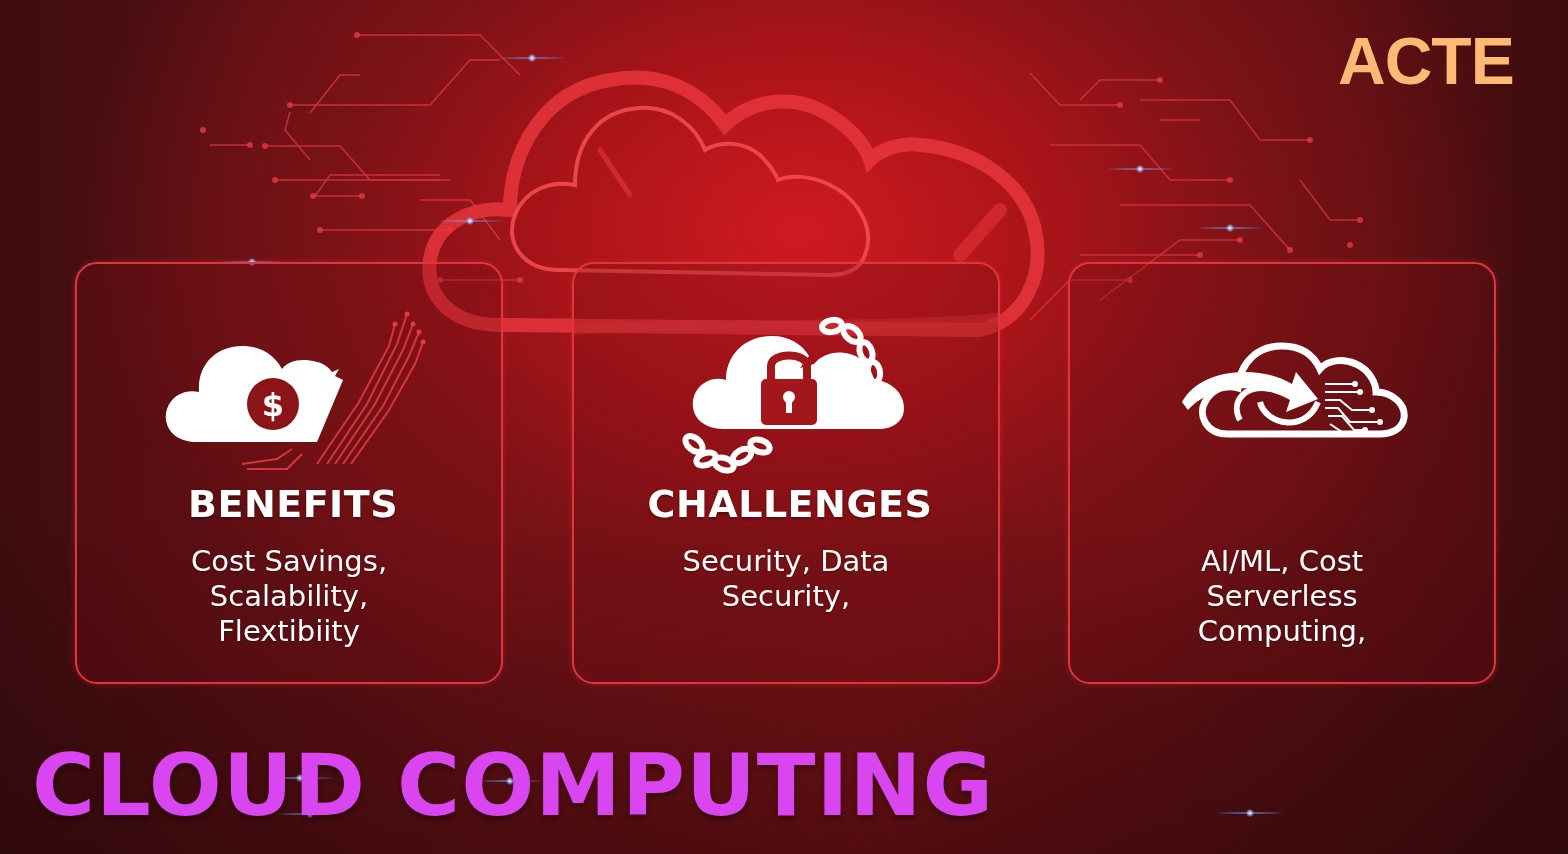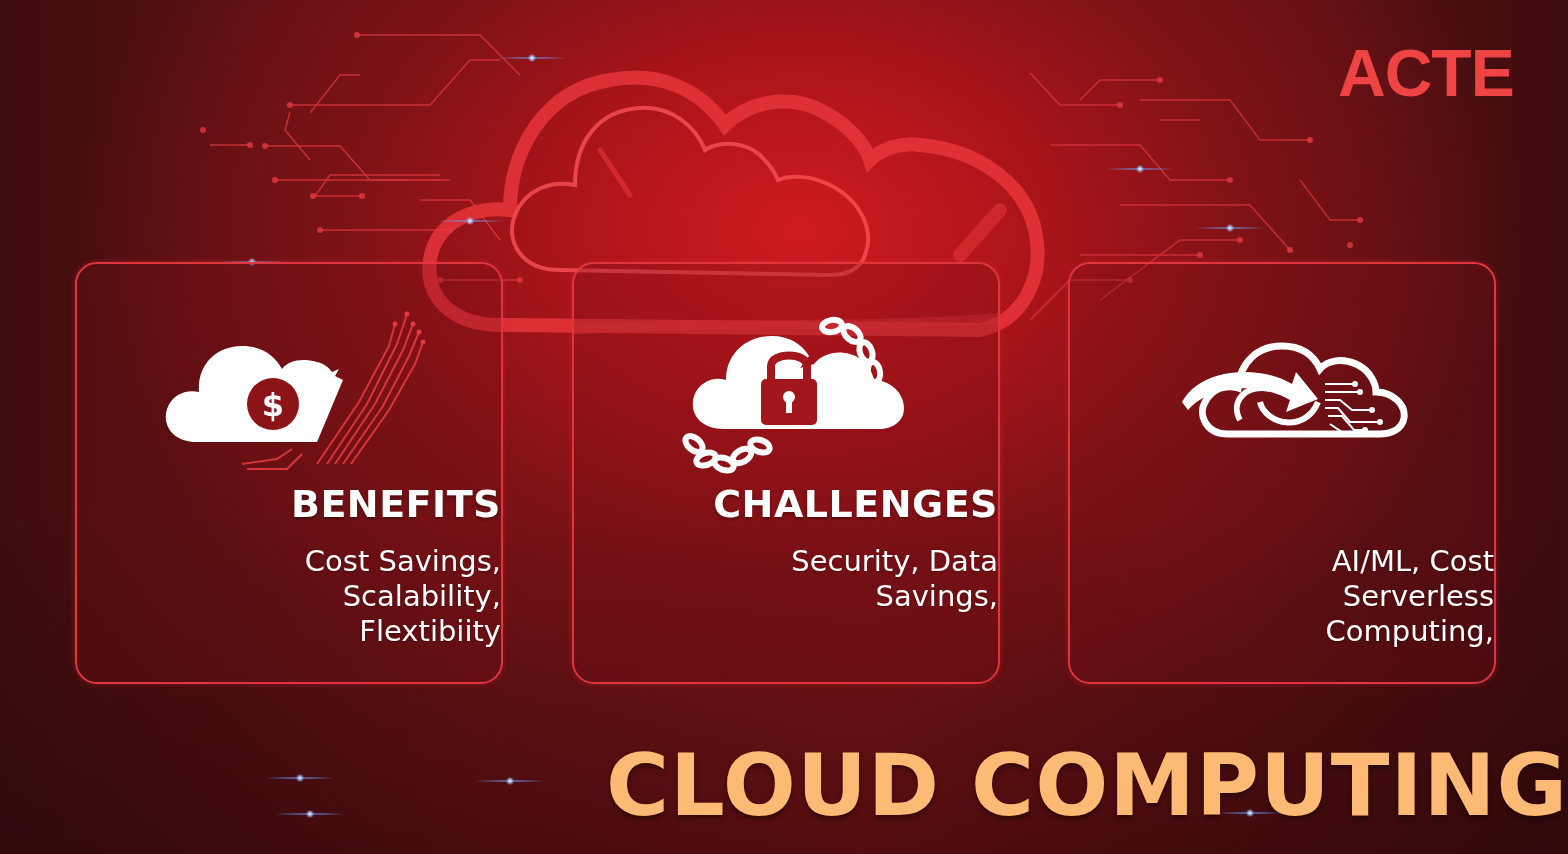--- a/index.html
+++ b/index.html
@@ -13,57 +13,58 @@
     background-color: #5a0f13;
   }
   .vignette {
     position: absolute; inset: 0;
     background: linear-gradient(180deg, rgba(0,0,0,0) 0%, rgba(0,0,0,0) 60%, rgba(30,4,6,0.45) 100%);
     pointer-events: none;
   }
   svg.bg { position: absolute; left: 0; top: 0; }
 
   .logo {
-    position: absolute; left: 1338px; top: 40px;
+    position: absolute; left: 1338px; top: 28px;
     font-family: "Liberation Sans", sans-serif;
     font-weight: 700; font-size: 66px; letter-spacing: -1px;
-    color: #ef4444; line-height: 66px;
+    color: #fdba74; line-height: 66px;
   }
 
   .card {
     position: absolute; top: 262px; width: 428px; height: 422px;
     border: 2px solid #e0353d; border-radius: 22px;
     background: rgba(120,14,20,0.28);
     box-shadow: 0 0 6px rgba(230,50,60,0.35);
   }
   .card.c1 { left: 75px; }
   .card.c2 { left: 572px; }
   .card.c3 { left: 1068px; }
   .card .icon { position: absolute; left: 0; top: 20px; width: 428px; height: 210px; }
   .card h2 {
     position: absolute; left: 8px; right: 0; top: 218px;
-    text-align: right; color: #ffffff;
+    text-align: center; color: #ffffff;
     font-family: "DejaVu Sans", sans-serif; font-weight: 700;
     font-size: 38px; letter-spacing: 0.5px;
     text-shadow: 0 2px 3px rgba(0,0,0,0.35);
   }
   .card .desc {
     position: absolute; left: 0; right: 0; top: 280px;
-    text-align: right; color: #ffffff;
+    text-align: center; color: #ffffff;
     font-family: "DejaVu Sans", sans-serif; font-size: 29px; line-height: 35px;
     text-shadow: 0 1px 2px rgba(0,0,0,0.3);
   }
   .card .desc span { display: block; }
 
   .main-title {
     position: absolute; left: 0; right: 0; top: 735px;
-    text-align: right; color: #fdba74;
+    text-align: left; color: #d946ef;
     font-family: "DejaVu Sans", sans-serif; font-weight: 700;
     font-size: 86px; letter-spacing: 1px;
     text-shadow: 0 3px 5px rgba(0,0,0,0.4);
+    padding-left: 32px;
   }
   .flare {
     position: absolute; width: 80px; height: 2px;
     background: radial-gradient(ellipse at center, rgba(190,220,255,1) 0%, rgba(110,160,255,0.6) 30%, rgba(80,120,255,0) 70%);
   }
   .flare::after {
     content: ""; position: absolute; left: 36px; top: -3px; width: 8px; height: 8px; border-radius: 50%;
     background: radial-gradient(circle, #ffffff 0%, rgba(150,190,255,0.7) 40%, rgba(120,160,255,0) 75%);
   }
 </style>
@@ -192,21 +193,21 @@
       <ellipse cx="186" cy="162" rx="10" ry="6" transform="rotate(20 186 162)"></ellipse>
       <ellipse cx="258" cy="42" rx="10" ry="6" transform="rotate(-10 258 42)"></ellipse>
       <ellipse cx="278" cy="50" rx="10" ry="6" transform="rotate(40 278 50)"></ellipse>
       <ellipse cx="292" cy="68" rx="10" ry="6" transform="rotate(70 292 68)"></ellipse>
       <ellipse cx="300" cy="88" rx="10" ry="6" transform="rotate(80 300 88)"></ellipse>
     </g>
   </svg>
   <h2>CHALLENGES</h2>
   <div class="desc">
     <span>Security, Data</span>
-    <span>Savings,</span>
+    <span>Security,</span>
   </div>
 </div>
 
 <div class="card c3">
   <svg class="icon" viewBox="0 0 428 210">
     <path d="M158,150 C135,150 128,130 135,118 C142,105 155,100 168,104 C170,78 188,62 212,62 C232,62 244,72 250,85 C258,76 272,74 286,80 C300,86 306,100 306,108 C322,108 336,120 334,134 C332,146 320,150 310,150 Z" fill="none" stroke="#ffffff" stroke-width="7"></path>
     <path d="M170,136 C160,118 175,100 200,105" stroke="#ffffff" stroke-width="6" fill="none"></path>
     <path d="M112,118 C130,84 190,80 222,100 L226,88 L248,115 L216,128 L220,116 C190,98 140,100 118,126 Z" fill="#ffffff"></path>
     <path d="M190,118 C195,140 235,150 248,118" stroke="#ffffff" stroke-width="6" fill="none"></path>
     <g stroke="#ffffff" stroke-width="2" fill="none">

